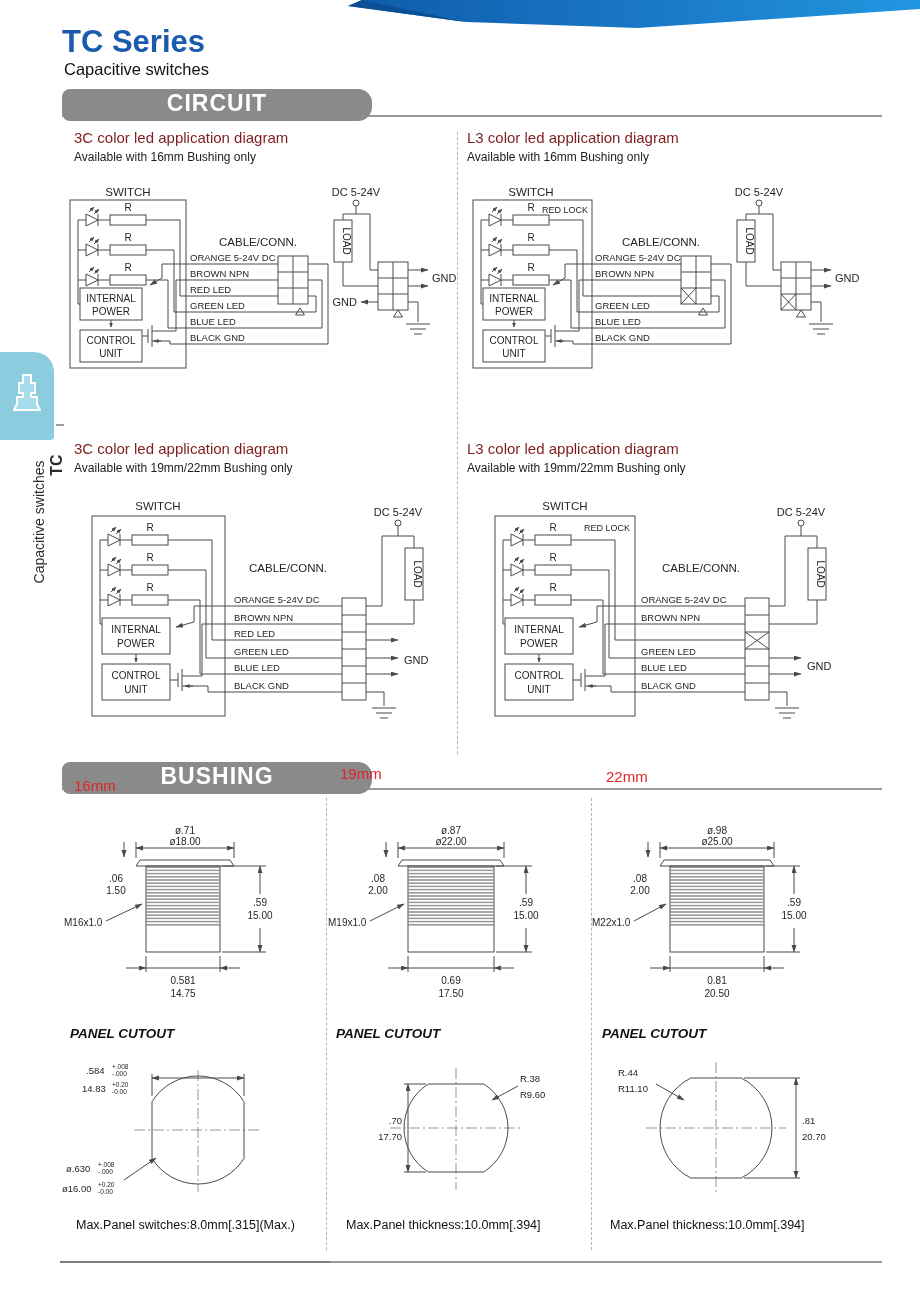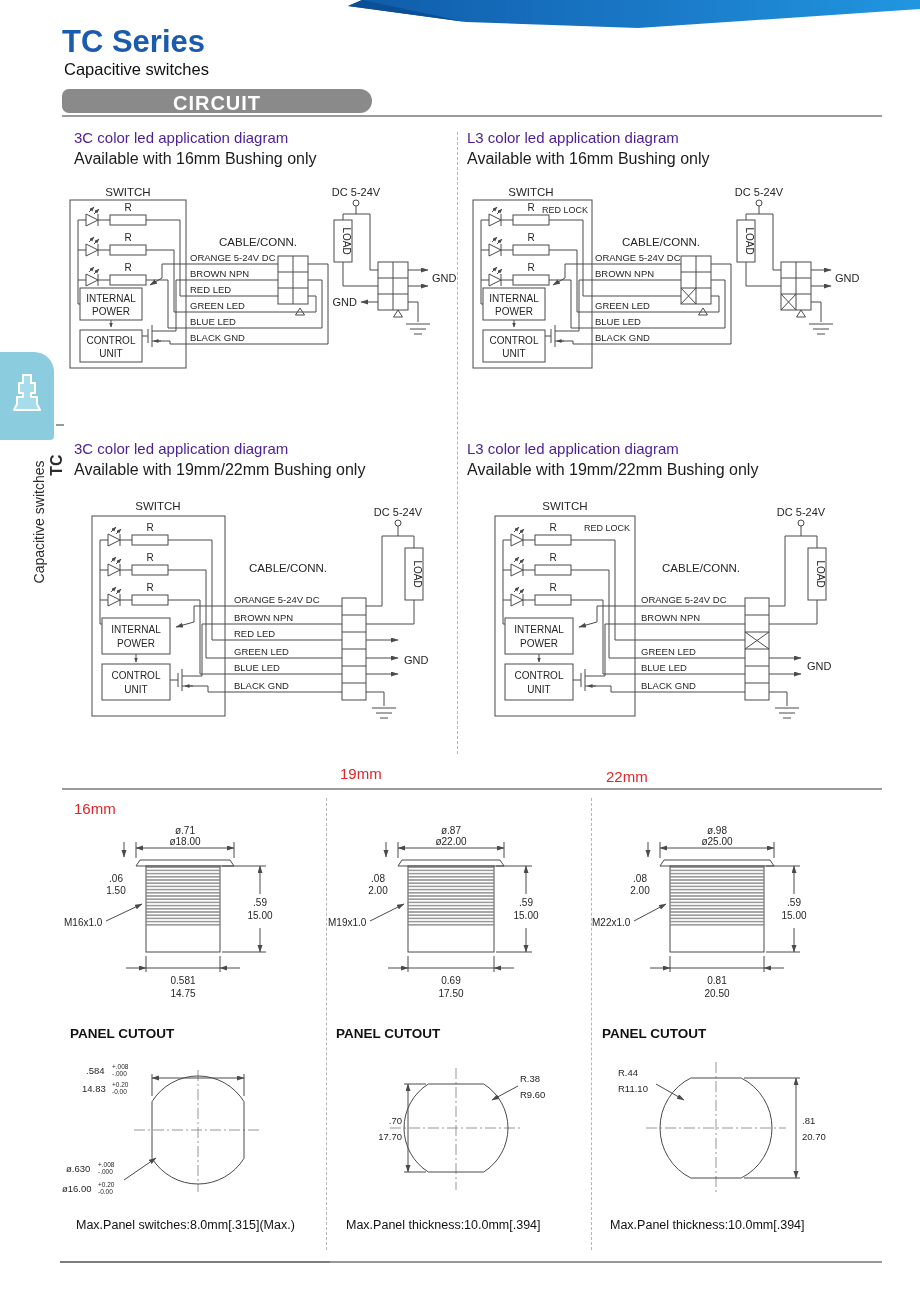--- a/index.html
+++ b/index.html
@@ -1,25 +1,25 @@
 <!DOCTYPE html>
 <html><head>
 <meta charset="utf-8">
 <style>
   html,body{margin:0;padding:0;background:#e9e9e9;}
   .page{position:relative;width:920px;height:1290px;background:#ffffff;font-family:"Liberation Sans",sans-serif;overflow:hidden;margin:0 auto;}
   .abs{position:absolute;}
   .page-title{position:absolute;left:62px;top:24px;font-size:31px;font-weight:bold;color:#1a5bad;}
   .page-subtitle{position:absolute;left:64px;top:60px;font-size:16.5px;color:#101010;}
-  .sec-tab{position:absolute;left:62px;width:310px;height:24px;background:#8a8a8a;border-radius:8px 14px 14px 8px;color:#ffffff;font-weight:bold;font-size:20px;text-align:center;line-height:28px;letter-spacing:1px;}
+  .sec-tab{position:absolute;left:62px;width:310px;height:32px;background:#8a8a8a;border-radius:8px 14px 14px 8px;color:#ffffff;font-weight:bold;font-size:23px;text-align:center;line-height:28px;letter-spacing:1px;}
   .sec-line{position:absolute;left:62px;width:820px;height:2px;background:#9a9a9a;}
-  .diag-title{position:absolute;color:#4c1d95;font-size:15px;}
-  .diag-sub{position:absolute;font-size:16px;color:#1c1c1c;}
+  .diag-title{position:absolute;color:#7f1d1d;font-size:15px;}
+  .diag-sub{position:absolute;font-size:12px;color:#1c1c1c;}
   .size-label{position:absolute;color:#e02428;font-size:15px;}
-  .cutout-title{position:absolute;font-size:13.5px;font-weight:bold;color:#111;}
+  .cutout-title{position:absolute;font-size:13.5px;font-weight:bold;font-style:italic;color:#111;}
   .max-label{position:absolute;font-size:12.5px;color:#111;}
   .vdash{position:absolute;width:0;border-left:1px dashed #b5b5b5;}
   .side-tab{position:absolute;left:0;top:352px;width:54px;height:88px;background:#8cccdf;border-radius:0 20px 4px 0;}
   .vtext{position:absolute;transform:rotate(-90deg);transform-origin:center;white-space:nowrap;text-align:center;color:#2b2b2b;}
   .tick{position:absolute;background:#999;}
   .fline1{position:absolute;left:60px;top:1261px;width:270px;height:2px;background:#7d7d7d;}
   .fline2{position:absolute;left:330px;top:1261px;width:552px;height:2px;background:#989898;}
   svg{overflow:visible;}
   .ln{stroke:#4a4a4a;fill:none;stroke-width:1;}
   .cl2{stroke:#8a8a8a;stroke-width:0.9;stroke-dasharray:11 3 2 3;fill:none;}
@@ -395,22 +395,23 @@
     <text x="176" y="143" class="t95">BROWN NPN</text>
     <text x="176" y="177" class="t95">GREEN LED</text>
     <text x="176" y="193" class="t95">BLUE LED</text>
     <text x="176" y="211" class="t95">BLACK GND</text>
     <text x="336" y="38" class="t11" text-anchor="middle">DC 5-24V</text>
     <text x="352" y="96" class="t10" text-anchor="middle" transform="rotate(90 352 96)">LOAD</text>
     <text x="342" y="192" class="t11">GND</text>
   </svg>
 
   <div class="sec-line" style="top:788px"></div>
-
-  <div class="size-label" style="left:74px;top:800px">16mm</div>
+  <div class="sec-tab" style="top:762px">BUSHING</div>
+
+  <div class="size-label" style="left:74px;top:777px">16mm</div>
   <div class="size-label" style="left:340px;top:765px">19mm</div>
   <div class="size-label" style="left:606px;top:768px">22mm</div>
 
   <div class="vdash" style="left:326px;top:798px;height:452px"></div>
   <div class="vdash" style="left:591px;top:798px;height:452px"></div>
 
   <svg class="abs" style="left:60px;top:824px" width="250" height="178" viewBox="0 0 250 178">
     <g>
       <path d="M76,42 L80,36 L170,36 L174,42 Z" class="ln"></path>
       <rect x="86" y="42" width="74" height="86" class="ln"></rect>

